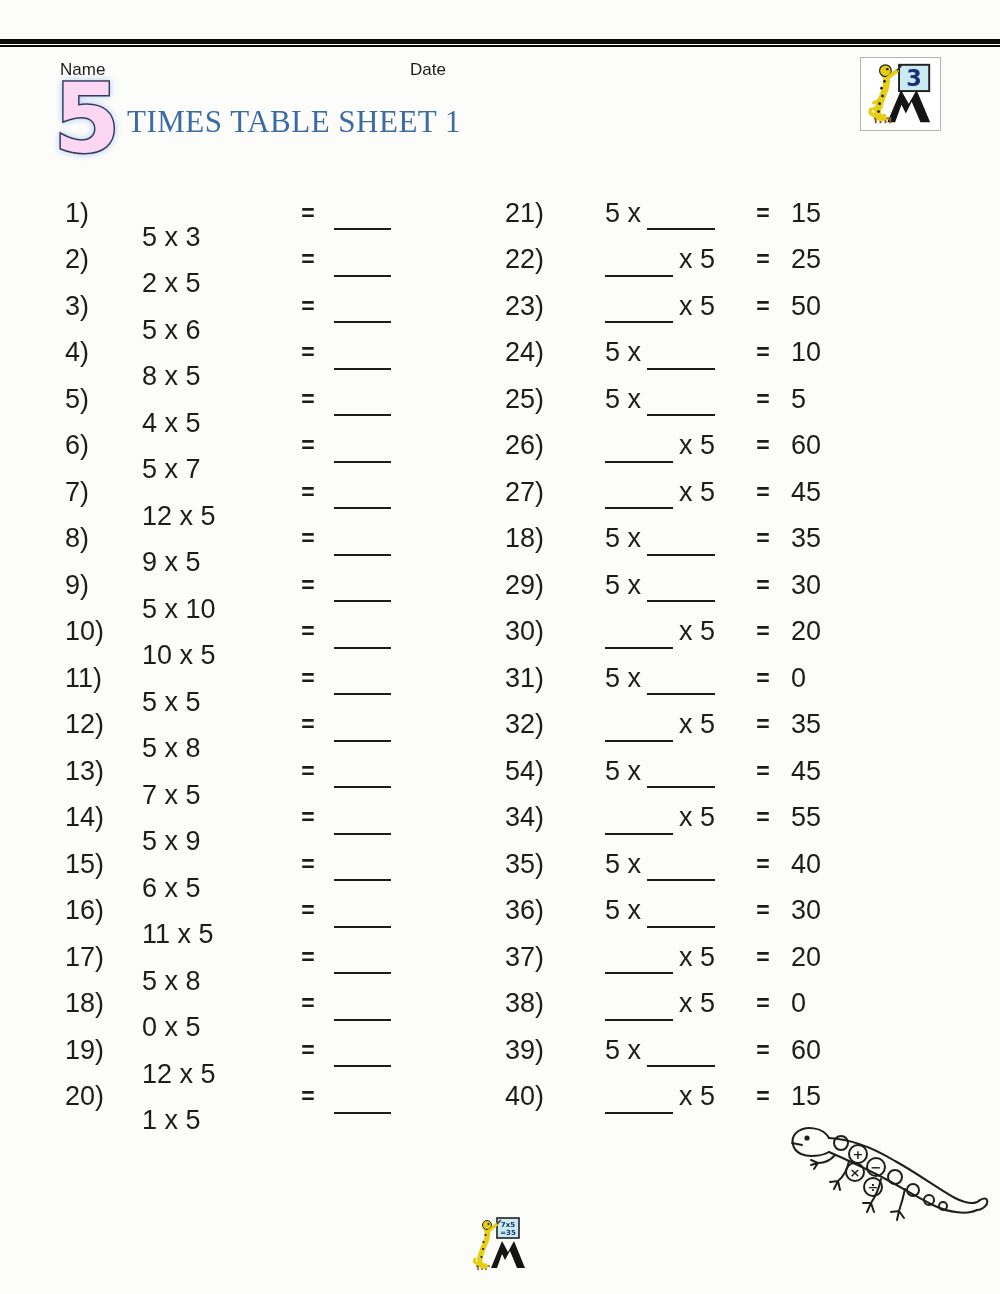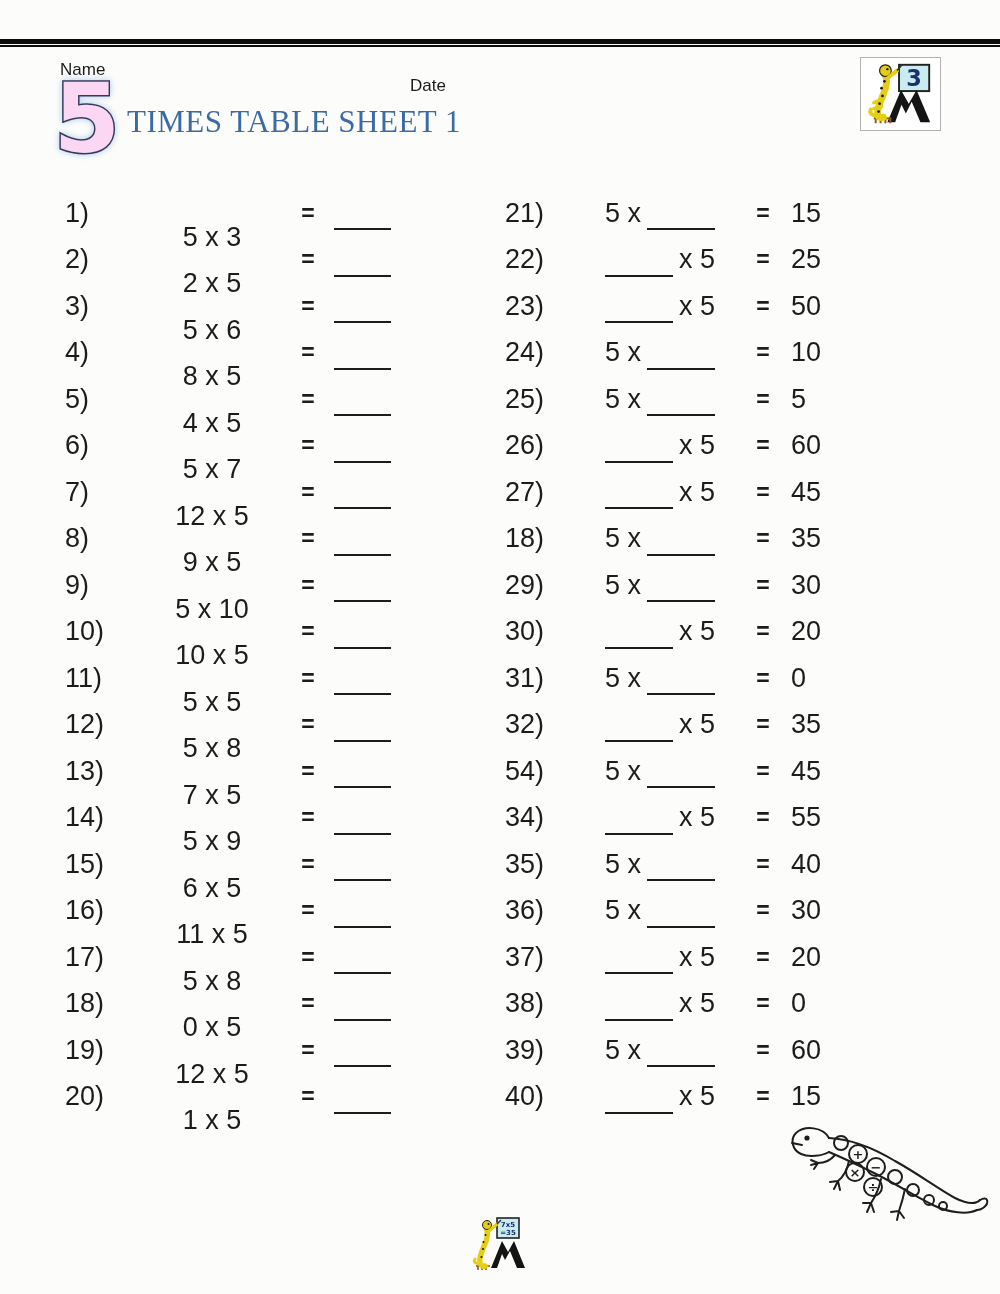--- a/index.html
+++ b/index.html
@@ -8,40 +8,40 @@
     position:relative; width:1000px; height:1294px; margin:0 auto;
     background:#fcfcfa; font-family:"Liberation Sans", sans-serif;
     color:#1c1c1c; overflow:hidden;
   }
   
   .top-rule { position:absolute; left:0; top:39px; width:1000px; }
   .top-rule .thick { height:5px; background:#0b0b0b; }
   .top-rule .thin  { height:2px; background:#0b0b0b; margin-top:1px; }
 
   .name-label { position:absolute; left:60px;  top:60px; font-size:17px; }
-  .date-label { position:absolute; left:410px; top:60px; font-size:17px;margin-top:16px; }
+  .date-label { position:absolute; left:410px; top:60px; font-size:17px; }
 
   .logo-box { position:absolute; left:860px; top:57px; width:81px; height:74px;
               background:#ffffff; border:1px solid #b3b3b3; }
   .logo-box svg { width:100%; height:100%; display:block; }
 
   .big-number-wrap { position:absolute; left:40px; top:66px; width:95px; height:104px; }
   .big-number-wrap svg { width:100%; height:100%; }
 
   .page-title { position:absolute; left:127px; top:104px;
     font-family:Liberation Serif, serif; font-size:31px; letter-spacing:.5px;
     color:#3b6ba5; }
 
   
   .col { position:absolute; top:190px; }
   .col-left  { left:65px; }
   .col-right { left:505px; }
   .prow { display:flex; align-items:center; height:46.5px; font-size:27px; }
   .c-num  { width:77px; }
-  .c-expr { width:140px; text-align:center; white-space:pre;margin-top:48px; }
+  .c-expr { width:140px; text-align:left; white-space:pre;margin-top:48px; }
   .c-eq   { width:52px; text-align:center; font-size:23px; font-weight:bold; }
   .c-blank { width:57px; height:34px; border-bottom:2.5px solid #1c1c1c; }
   .c-num2 { width:100px; }
   .c-expr2 { width:134px; display:flex; align-items:center; gap:6px; }
   .c-blank2 { width:68px; height:34px; border-bottom:2.5px solid #1c1c1c; flex:none; }
   .c-eq2  { width:48px; }
   .c-ans  { padding-left:4px; }
 
   .note { position:absolute; left:60px; top:1133px; font-size:23px; line-height:33px; }
 

